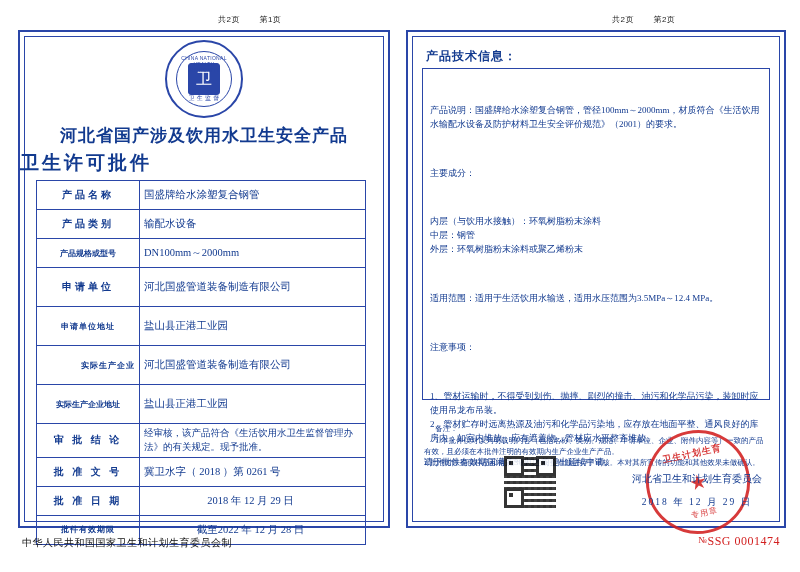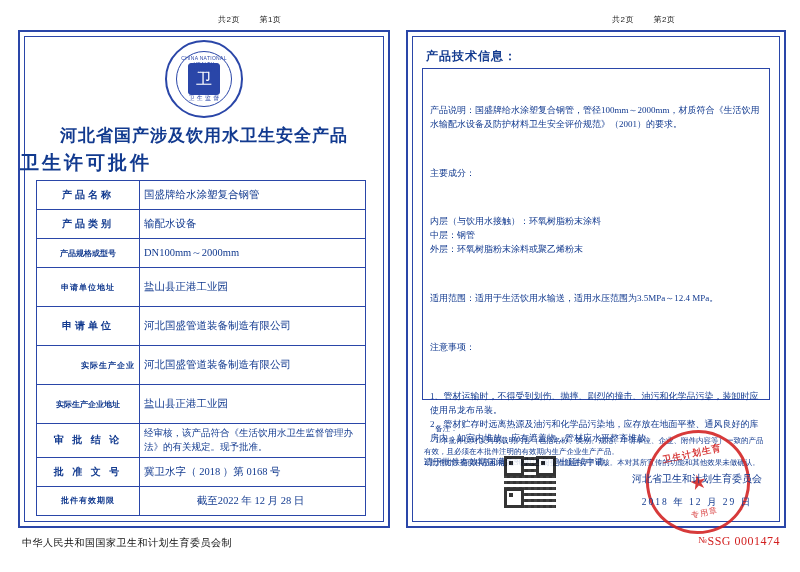--- a/index.html
+++ b/index.html
@@ -240,42 +240,46 @@
       </tr>
       <tr>
         <td class="lbl">产品类别</td>
         <td class="val">输配水设备</td>
       </tr>
       <tr>
         <td class="lbl sm" style="letter-spacing:0px;">产品规格或型号</td>
         <td class="val">DN100mm～2000mm</td>
       </tr>
       <tr>
+        <td class="lbl">申请单位</td>
+        <td class="val tall">河北国盛管道装备制造有限公司</td>
+      </tr>
+      <tr>
         <td class="lbl sm" style="letter-spacing:1px;">申请单位地址</td>
         <td class="val tall">盐山县正港工业园</td>
       </tr>
       <tr>
-        <td class="lbl">申请单位</td>
-        <td class="val tall">河北国盛管道装备制造有限公司</td>
-      </tr>
-      <tr>
         <td class="lbl sm" style="letter-spacing:1px;text-align:right;">实际生产企业</td>
         <td class="val tall">河北国盛管道装备制造有限公司</td>
       </tr>
       <tr>
         <td class="lbl sm" style="letter-spacing:0px;">实际生产企业地址</td>
         <td class="val tall">盐山县正港工业园</td>
       </tr>
       <tr>
         <td class="lbl">审 批 结 论</td>
         <td class="conclusion">经审核，该产品符合《生活饮用水卫生监督管理办法》的有关规定。现予批准。</td>
       </tr>
       <tr>
         <td class="lbl">批 准 文 号</td>
-        <td class="val">冀卫水字（ 2018 ）第 0168 号</td>
+        <td class="val">冀卫水字（ 2018 ）第 0261 号</td>
+      </tr>
+      <tr>
+        <td class="lbl">批 准 日 期</td>
+        <td class="val" style="text-align:center;padding-left:0;">2018 年 12 月 29 日</td>
       </tr>
       <tr>
         <td class="lbl sm" style="letter-spacing:1px;">批件有效期限</td>
         <td class="val" style="text-align:center;padding-left:0;">截至2022 年 12 月 28 日</td>
       </tr>
     </tbody>
       </table>
   </div>
 
   <div class="cert right">

